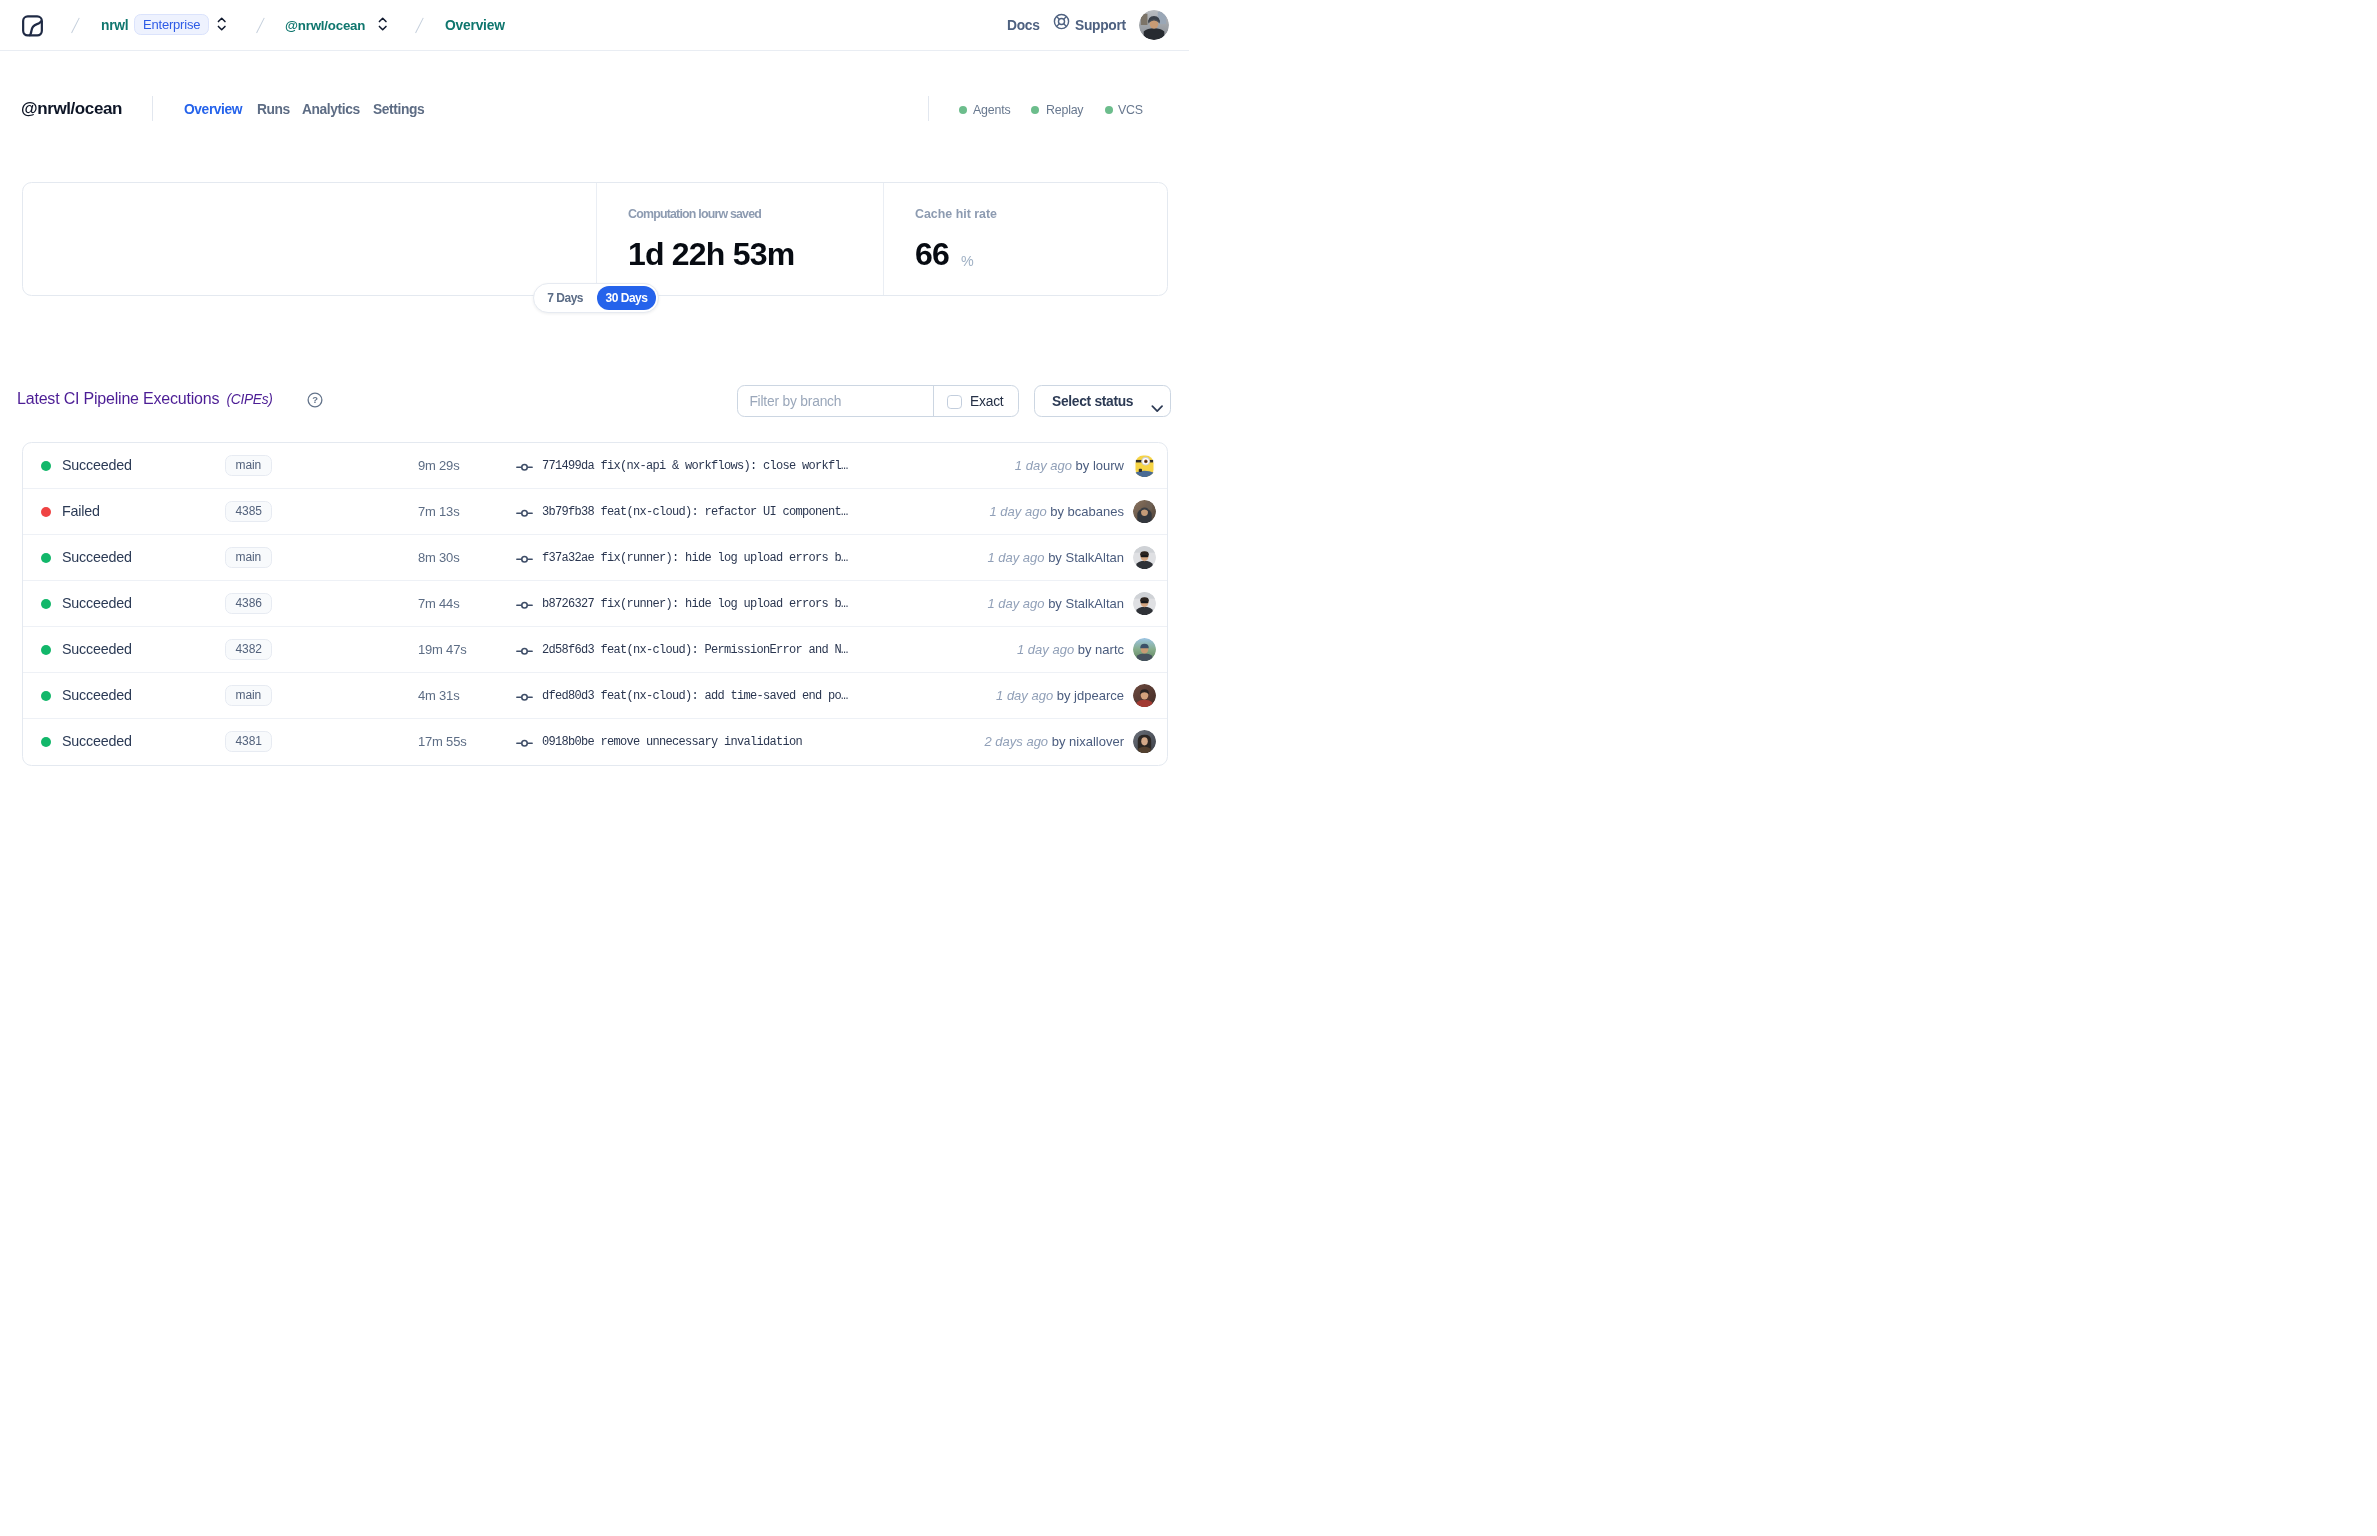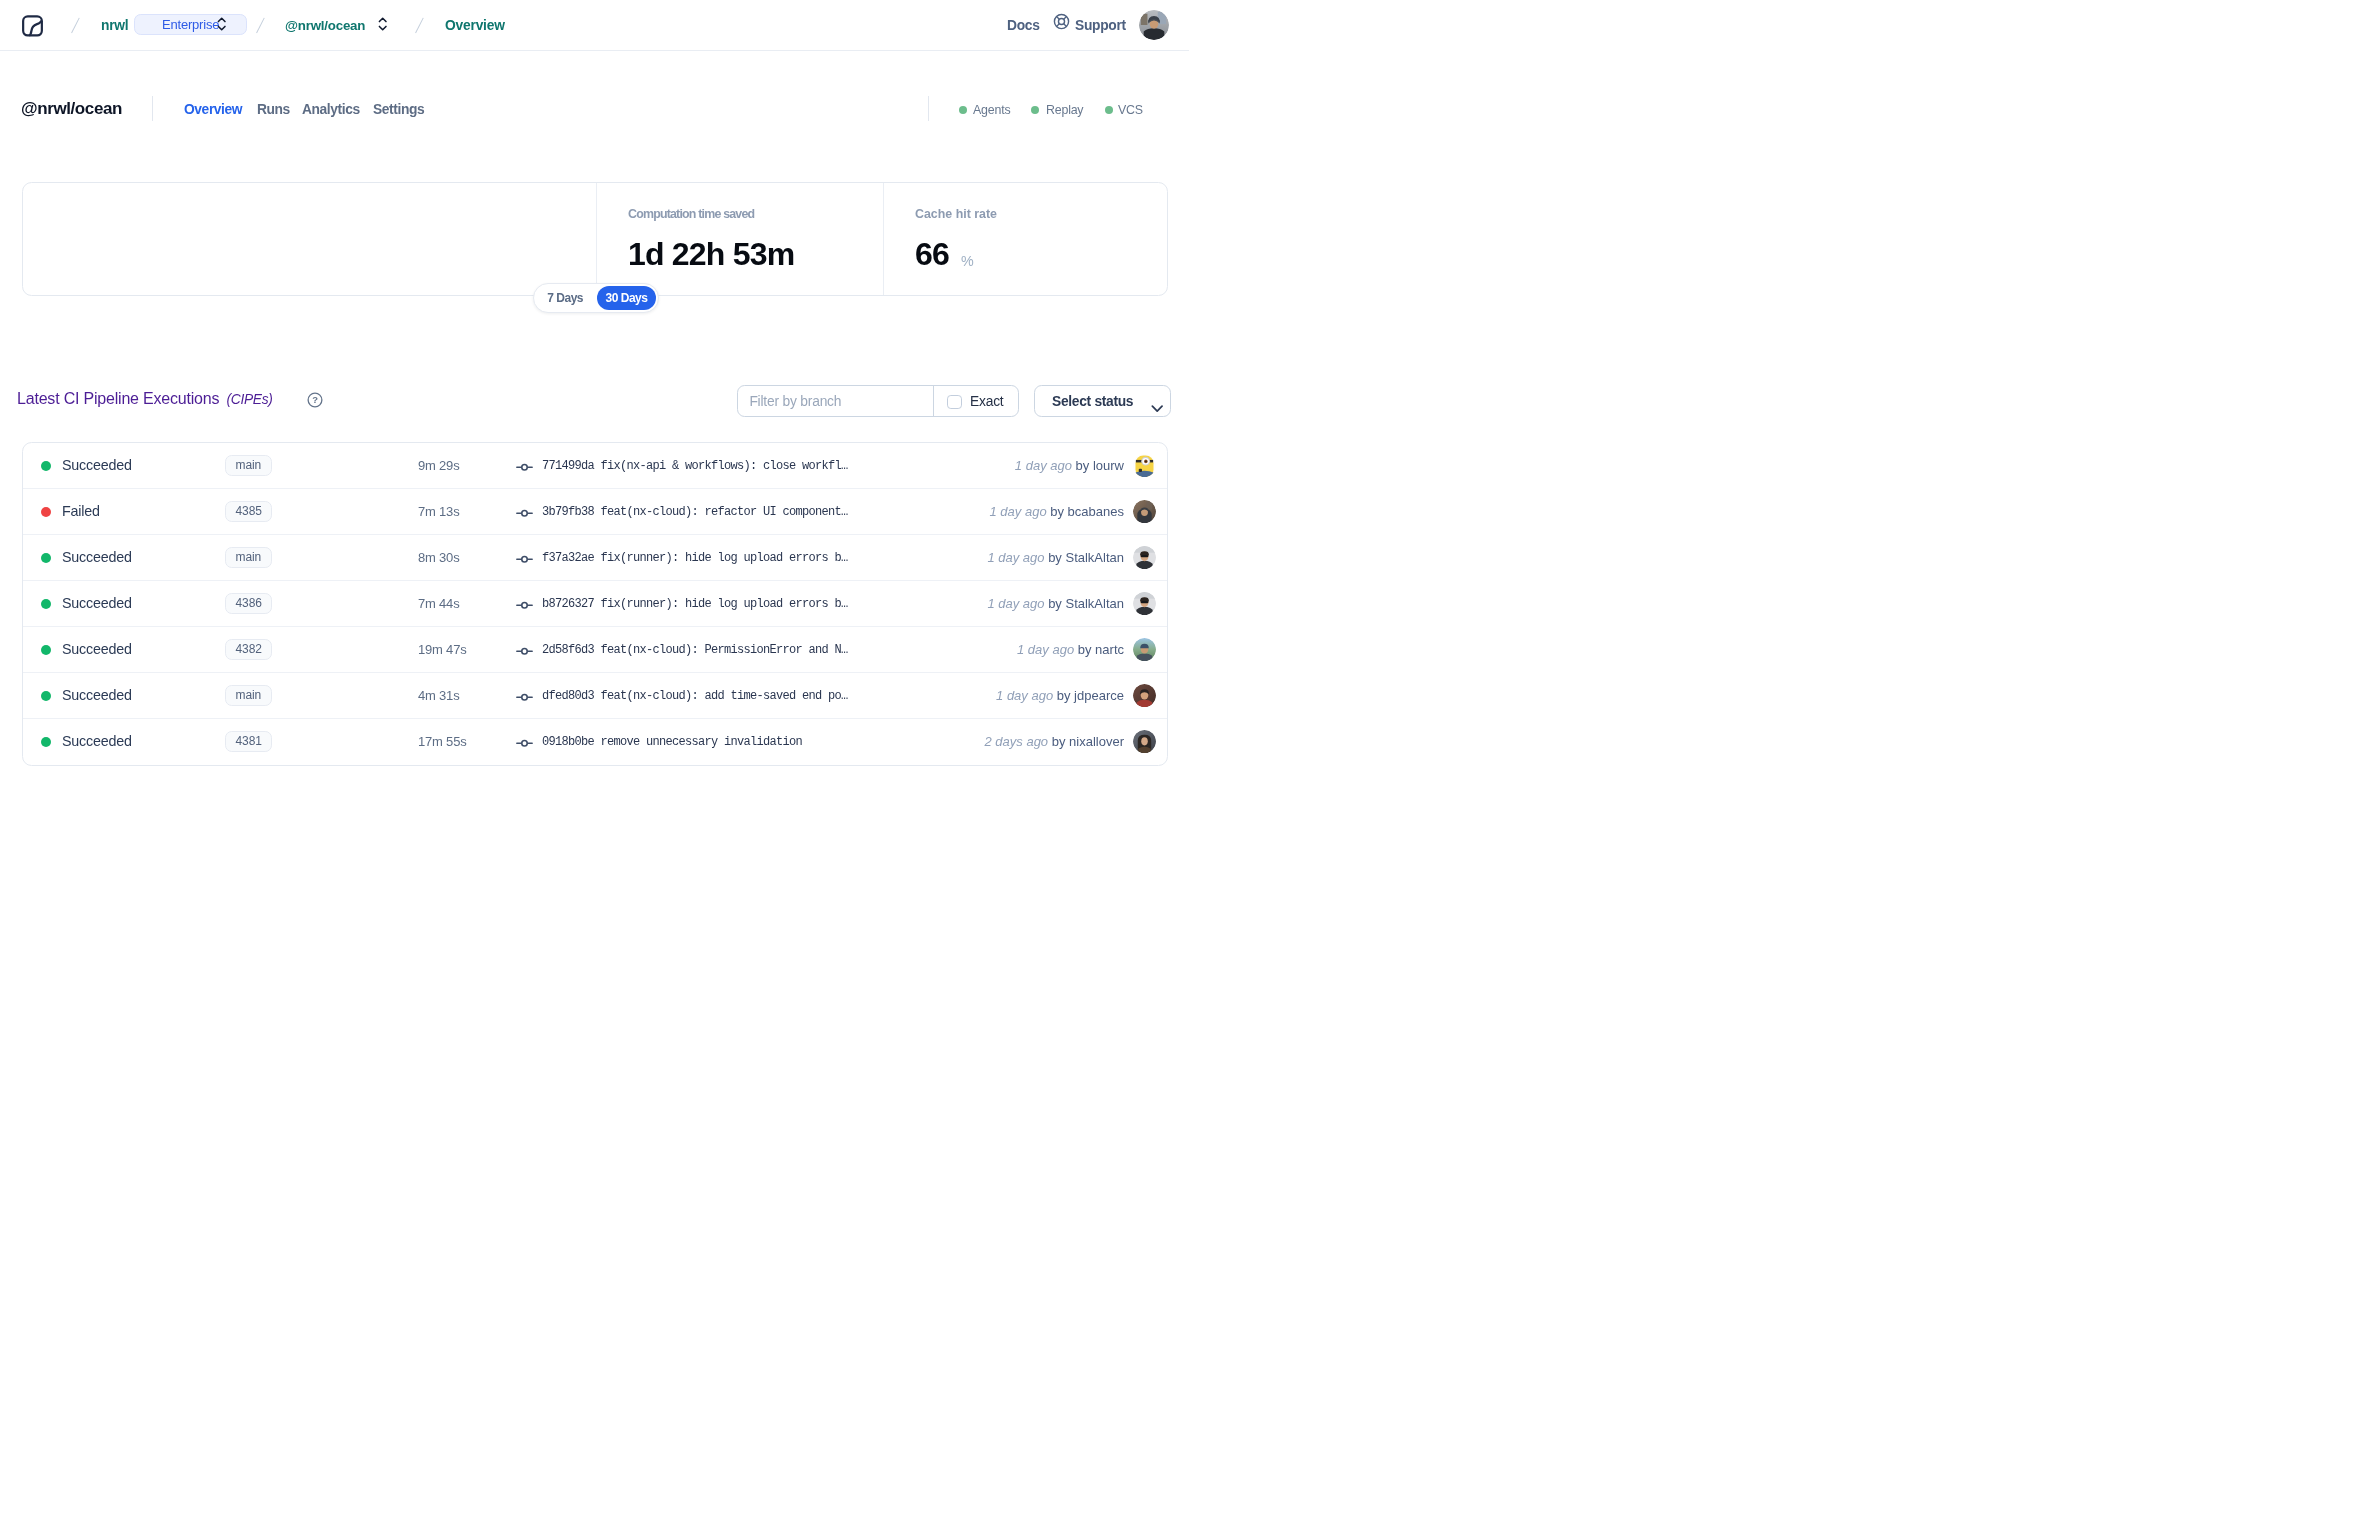--- a/index.html
+++ b/index.html
@@ -25,21 +25,21 @@
 </style></head><body>
 <div id="page">
 
 <div class="a" style="left:0;top:0;width:1189px;height:51px;border-bottom:1px solid #e9edf3"></div>
 <div class="a" style="left:22px;top:14.7px"><svg width="21" height="22" viewBox="0 0 22 23">
         <rect x="1.2" y="1.4" width="19.6" height="20" rx="4.8" fill="none" stroke="#1f2a44" stroke-width="2.3"></rect>
         <path d="M7.5,21.5 C10.6,20.2 8.9,15.3 11.5,12.2 C14.1,9.1 16.4,10.1 18.6,8.1 C19.8,7.0 20.4,6.5 21.1,6.0" fill="none" stroke="#1f2a44" stroke-width="2.4"></path>
       </svg></div>
 <div class="a slash" style="left:75px;top:17px"></div>
 <div class="a bc" style="left:101px;top:18px">nrwl</div>
-<div class="a" style="left:134px;top:14.3px;height:21px;line-height:19px;padding:0 27px;background:#eef2fe;border:1px solid #dbe3fc;border-radius:6.7px;font-size:13px;color:#2e5be6;letter-spacing:-0.2px">Enterprise</div>
+<div class="a" style="left:134px;top:14.3px;height:21px;line-height:19px;padding:0 8px;background:#eef2fe;border:1px solid #dbe3fc;border-radius:6.7px;font-size:13px;color:#2e5be6;letter-spacing:-0.2px">Enterprise</div>
 <div class="a" style="left:216px;top:16px"><svg width="11.4" height="16" viewBox="0 0 12 17">
         <path d="M2.5,5.9 L6,2.4 L9.5,5.9 M2.5,11.1 L6,14.6 L9.5,11.1" fill="none" stroke="#10192e" stroke-width="1.65" stroke-linecap="round" stroke-linejoin="round"></path>
       </svg></div>
 <div class="a slash" style="left:260px;top:17px"></div>
 <div class="a bc" style="left:285px;top:18px;font-size:13.3px;letter-spacing:-0.2px">@nrwl/ocean</div>
 <div class="a" style="left:377px;top:16px"><svg width="11.4" height="16" viewBox="0 0 12 17">
         <path d="M2.5,5.9 L6,2.4 L9.5,5.9 M2.5,11.1 L6,14.6 L9.5,11.1" fill="none" stroke="#10192e" stroke-width="1.65" stroke-linecap="round" stroke-linejoin="round"></path>
       </svg></div>
 <div class="a slash" style="left:419px;top:17px"></div>
 <div class="a bc" style="left:445px;top:18px;letter-spacing:-0.2px">Overview</div>
@@ -80,21 +80,21 @@
 <div class="a tab" style="left:373px;top:102px">Settings</div>
 <div class="a" style="left:928px;top:96px;width:1px;height:25px;background:#e2e7ef"></div>
 <div class="a gdot" style="left:959px;top:106px"></div>
 <div class="a svclbl" style="left:973px;top:103px">Agents</div>
 <div class="a gdot" style="left:1031px;top:106px"></div>
 <div class="a svclbl" style="left:1046px;top:103px">Replay</div>
 <div class="a gdot" style="left:1105px;top:106px"></div>
 <div class="a svclbl" style="left:1118px;top:103px">VCS</div>
 <div class="a" style="left:22px;top:182px;width:1146px;height:114px;border:1px solid #e4e9f0;border-radius:9.5px;background:#fff">
 <div class="cell" style="left:573px;width:287px;border-left:1px solid #eaeef4;">
-<div class="a statlbl" style="left:31px;top:24px;letter-spacing:-0.8px">Computation time saved</div>
+<div class="a statlbl" style="left:31px;top:24px;letter-spacing:-0.8px">Computation lourw saved</div>
 <div class="a statval" style="left:31px;top:53px">1d 22h 53m</div>
 </div>
 <div class="cell" style="left:860px;width:287px;border-left:1px solid #eaeef4;">
 <div class="a statlbl" style="left:31px;top:24px;letter-spacing:0px">Cache hit rate</div>
 <div class="a statval" style="left:31px;top:53px">66 <span style="font-size:14.3px;font-weight:normal;letter-spacing:0;color:#9fb0c4;margin-left:3.8px;position:relative;top:1.4px">%</span></div>
 </div>
 </div>
 <div class="a" style="left:533px;top:283px;width:126px;height:29.5px;background:#fff;border:1px solid #e6eaf1;border-radius:15px;box-shadow:0 1px 2.9px rgba(15,23,42,0.07)">
 <div class="a" style="left:13.3px;top:6.7px;font-size:12px;font-weight:bold;letter-spacing:-0.5px;color:#5a6b85">7 Days</div>
 <div class="a" style="left:63px;top:1.9px;width:59px;height:24px;background:#2563eb;border-radius:12.4px;text-align:center;line-height:24px;font-size:12px;font-weight:bold;letter-spacing:-0.5px;color:#fff">30 Days</div>

